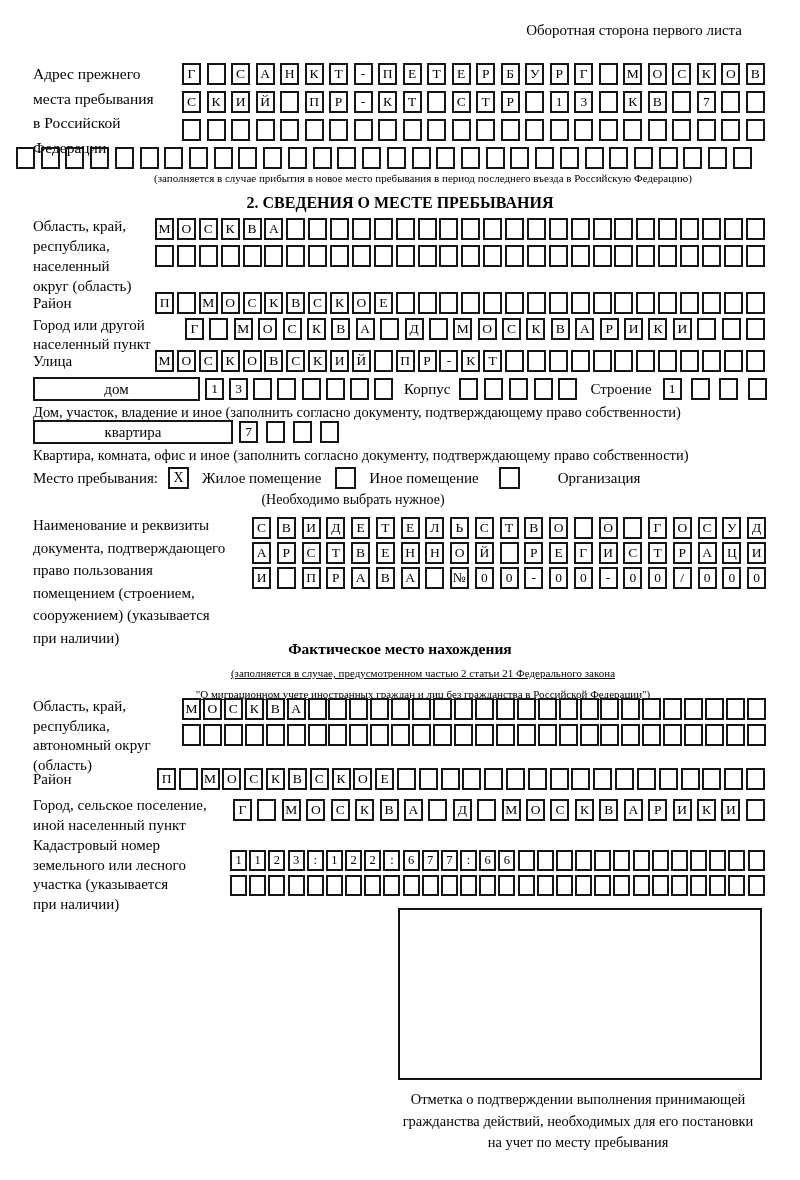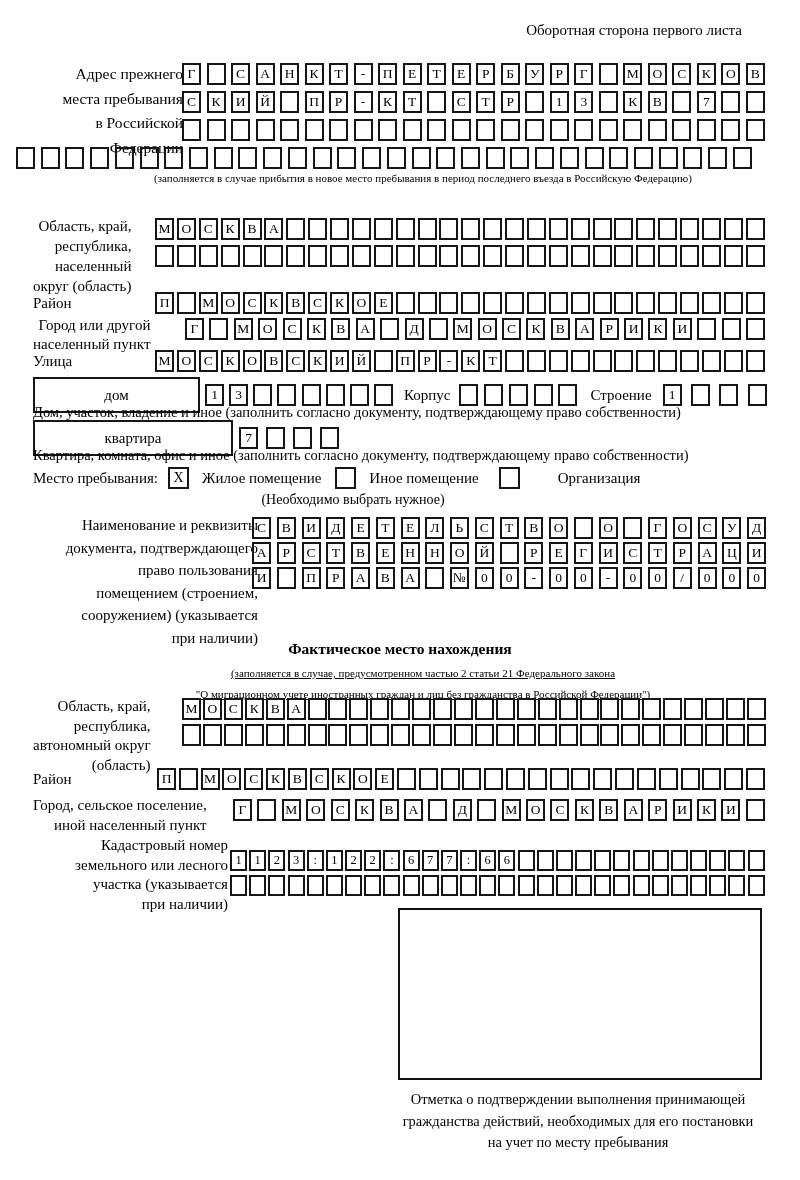--- a/index.html
+++ b/index.html
@@ -1,31 +1,31 @@
 <!DOCTYPE html>
 <html lang="ru"><head>
 <meta charset="utf-8">
 <style>
   * { box-sizing: border-box; margin: 0; padding: 0; }
   html,body { background:#fff; }
   body { font-family: "Liberation Serif", "DejaVu Serif", serif; color:#000; }
   .page { position:relative; width:800px; height:1180px; background:#fff; overflow:hidden; }
-  .b { position:absolute;text-align:right; }
+  .b { position:absolute; }
   .center { text-align:center; }
   
   .cr { position:absolute; display:flex; justify-content:space-between; }
   .cell { flex:none; width:19px; height:22px; border:2px solid #161616;
           display:flex; align-items:center; justify-content:center;
           font-size:13.5px; line-height:1; }
   .sm .cell { width:17px; height:21px; font-size:12.5px; }
   
   .lbl { font-size:15px; line-height:20px; }
   
   .inline-row { position:absolute; display:flex; align-items:center; }
-  .wide-box { border:2px solid #161616; height:36px; display:flex; align-items:center;
+  .wide-box { border:2px solid #161616; height:24px; display:flex; align-items:center;
               justify-content:center; font-size:15px; flex:none; }
   .inline-cells { display:flex; justify-content:space-between; flex:none; }
   .note { font-size:11px;padding-left:46px; }
   .fnote { font-size:14.5px; }
   .heading { font-weight:bold; font-size:16px; }
 
   #corner { top:22px; right:58px; font-size:15px; }
 
   #addr-label   { top:62px; left:33px; width:150px; font-size:15.5px; line-height:24.5px; }
   #addr-r1 { top:63px;  left:182px; width:583px; }
@@ -215,20 +215,21 @@
       <span class="cell"></span>
       <span class="cell"></span>
       <span class="cell"></span>
       <span class="cell"></span>
       <span class="cell"></span>
       <span class="cell"></span>
       <span class="cell"></span>
     </div>
   <div id="note1" class="b note center">(заполняется в случае прибытия в новое место пребывания в период последнего въезда в Российскую Федерацию)</div>
 
+  <div id="sec2-title" class="b heading center">2. СВЕДЕНИЯ О МЕСТЕ ПРЕБЫВАНИЯ</div>
 
   <div id="region2-label" class="b lbl">
       <div>Область, край,</div>
       <div>республика,</div>
       <div>населенный</div>
       <div>округ (область)</div>
     </div>
   <div id="region2-r1" class="cr">
       <span class="cell">М</span>
       <span class="cell">О</span>

